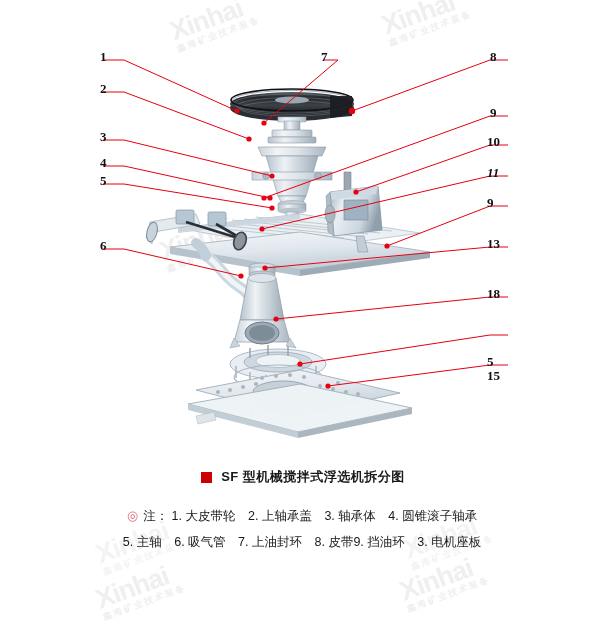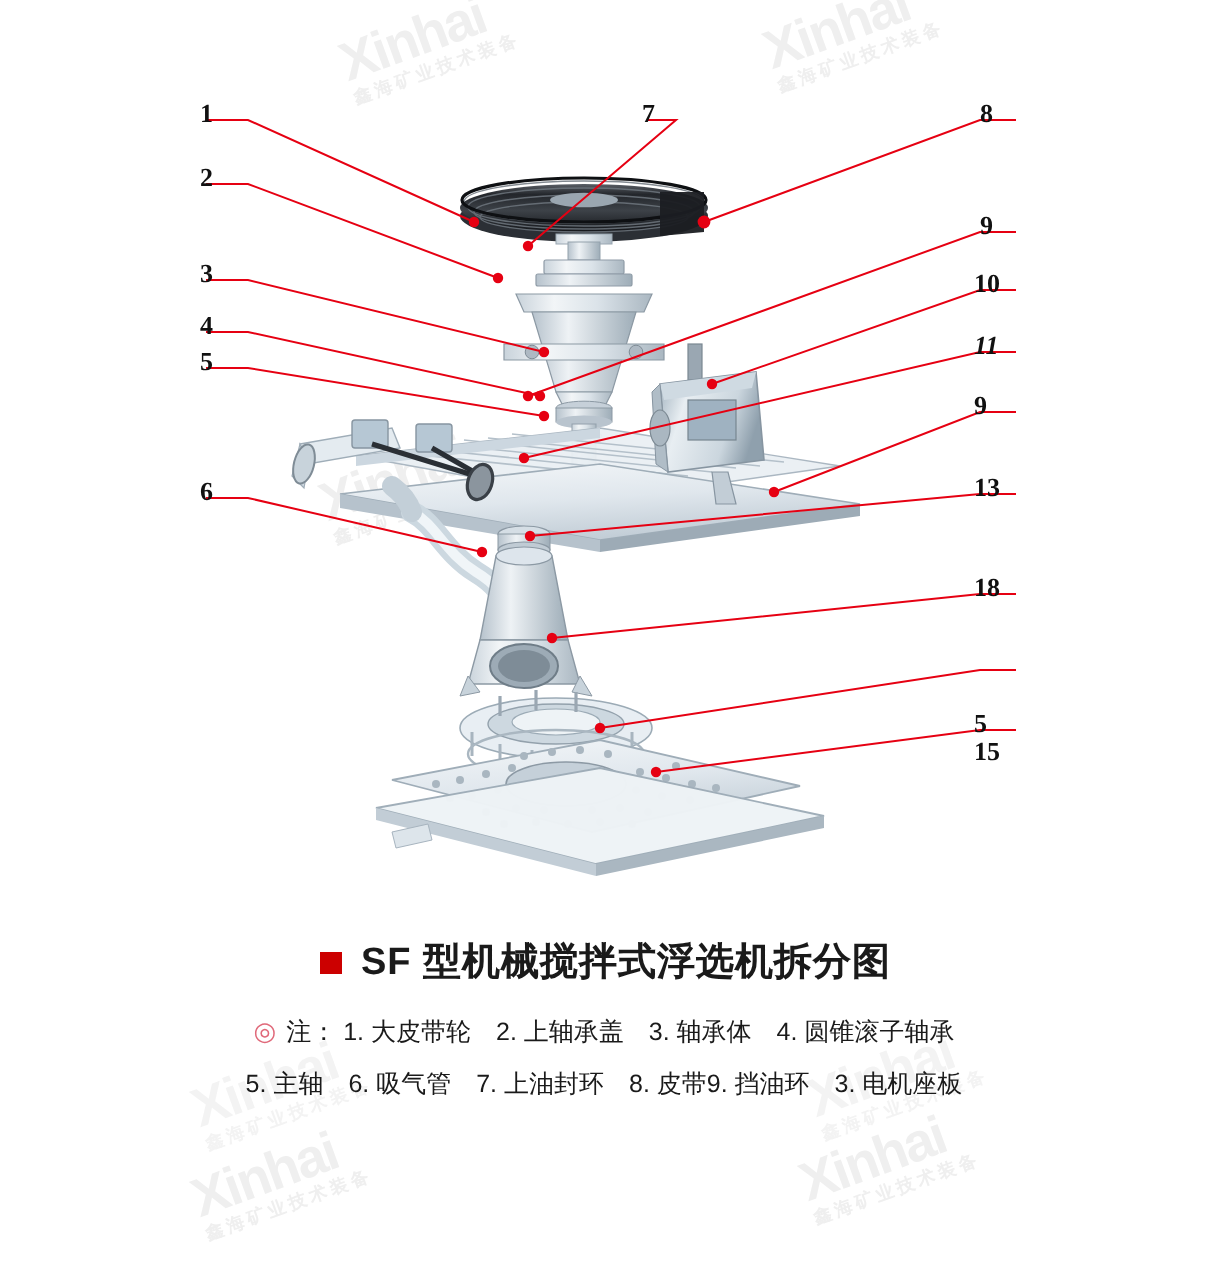--- a/index.html
+++ b/index.html
@@ -40,21 +40,21 @@
 
   
   .title-row{
     position:absolute;left:0;top:468px;width:606px;
     display:flex;align-items:center;justify-content:center;
   }
   .title-bullet{
     width:11px;height:11px;background:#cc0000;display:inline-block;margin-right:9px;
   }
   .title-text{
-    font-size:19px;font-weight:bold;color:#1a1a1a;
+    font-size:13px;font-weight:bold;color:#1a1a1a;
     font-family:"Liberation Sans","DejaVu Sans",sans-serif;
     letter-spacing:0.5px;
   }
 
   .note-block{
     position:absolute;left:0;top:503px;width:604px;
     text-align:center;color:#1a1a1a;
   }
   .note-line{
     font-size:12.5px;

